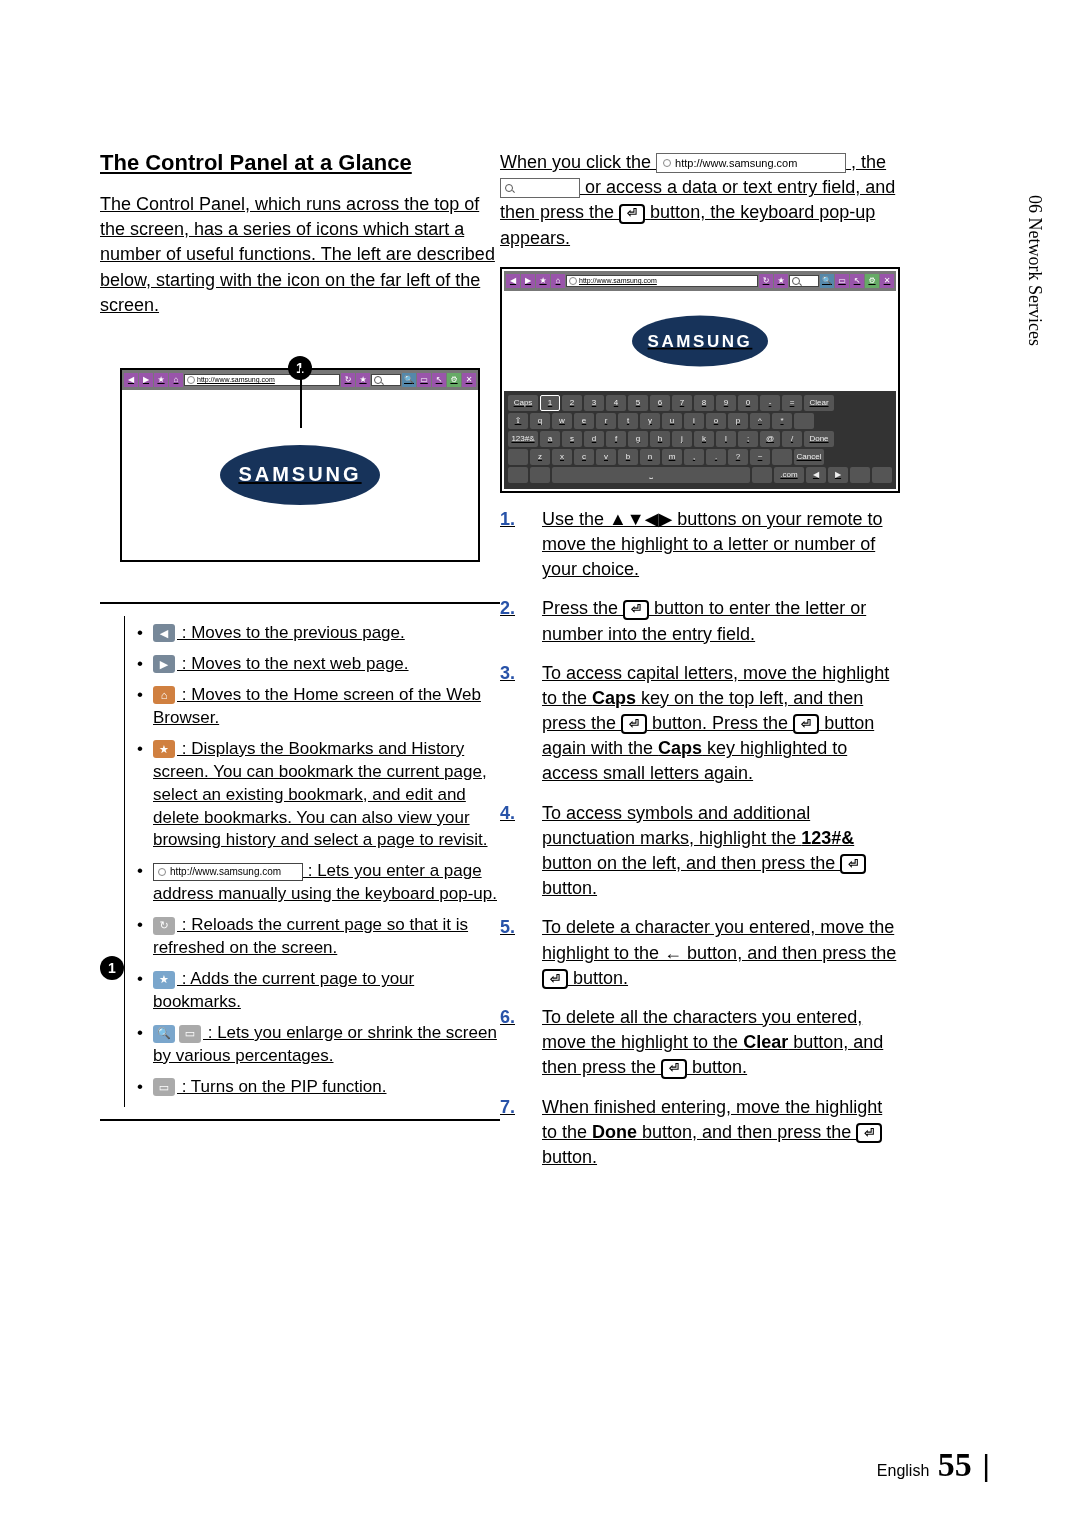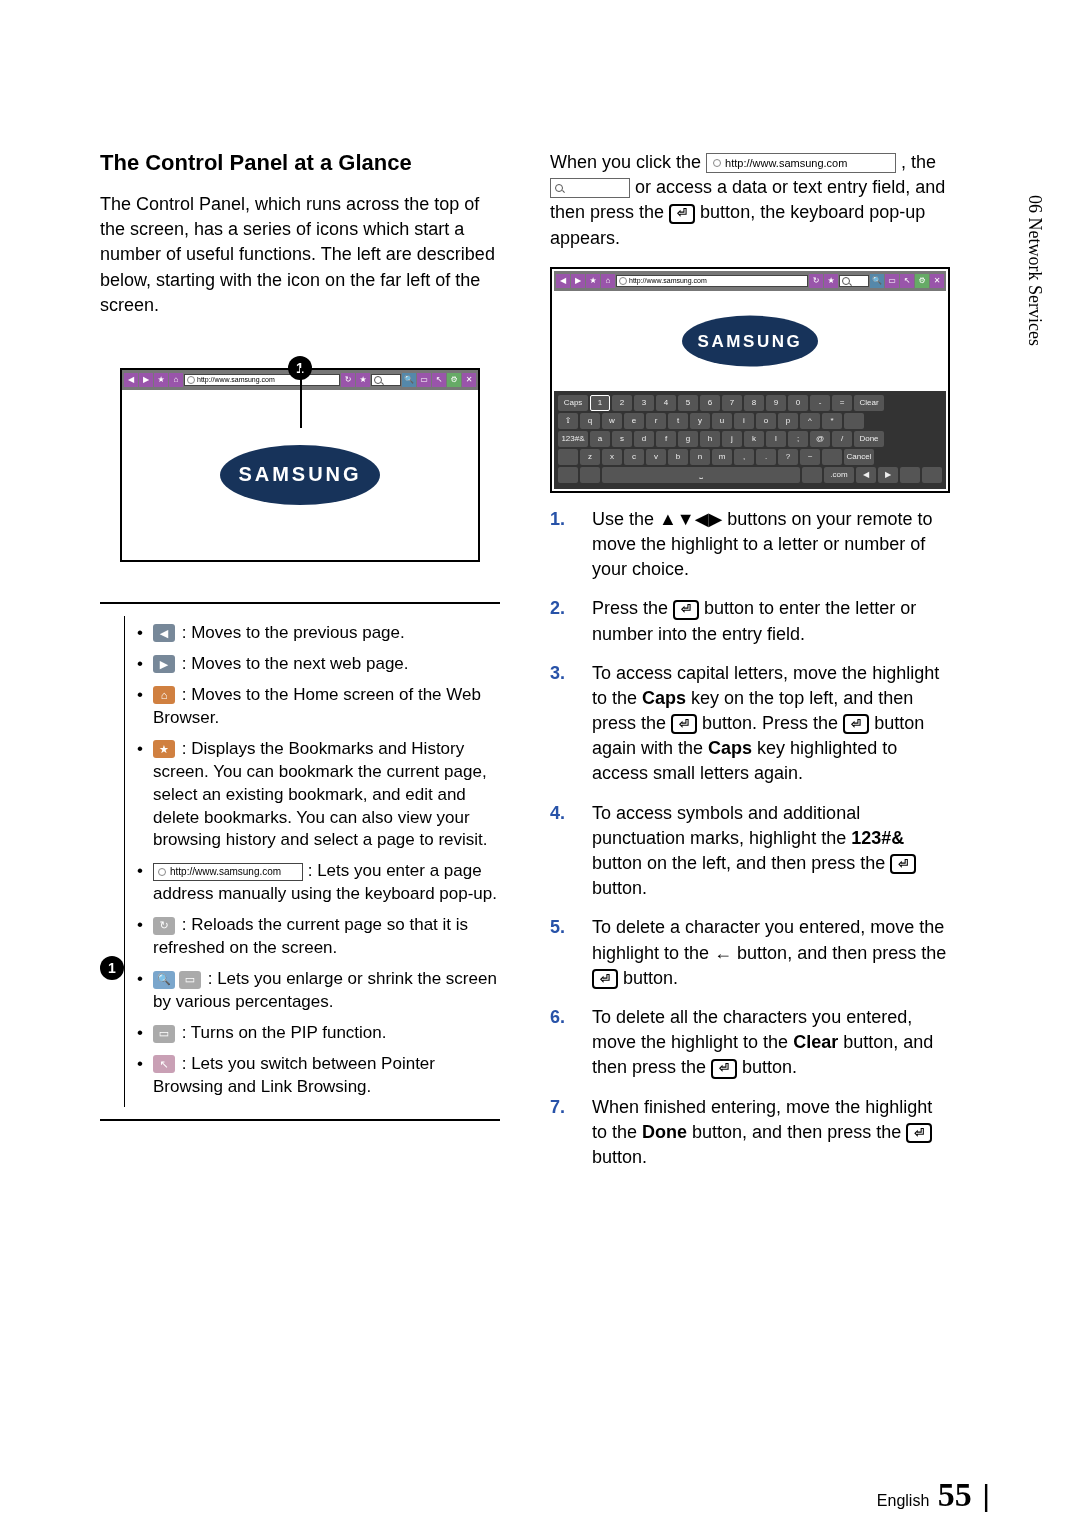--- a/index.html
+++ b/index.html
@@ -24,21 +24,21 @@
     position: absolute;
     right: 35px;
     top: 195px;
     writing-mode: vertical-rl;
     font-family: Georgia, 'Times New Roman', serif;
     font-size: 18px;
     white-space: nowrap;
   }
   .columns {
     display: flex;
-    gap: 50px;
+    text-decoration: underline;
   }
   .col {
     width: 400px;
   }
   h2 {
     font-family: Arial, Helvetica, sans-serif;
     font-size: 22px;
     font-weight: bold;
     margin: 0 0 16px 0;
   }
@@ -290,21 +290,21 @@
     font-weight: bold;
     min-width: 26px;
   }
   ol.steps li .txt b { font-weight: bold; }
   .arrows {
     font-family: Arial, sans-serif;
   }
   .footer {
     position: absolute;
     right: 90px;
-    bottom: 18px;
+    bottom: 48px;
     font-size: 16px;
   }
   .footer .pn {
     font-family: Georgia, 'Times New Roman', serif;
     font-size: 34px;
     font-weight: bold;
     margin-left: 4px;
   }
   .footer .bar {
     font-size: 30px;
@@ -363,26 +363,26 @@
         <ul class="icon-list">
           <li><span class="ic">◀</span><span> : Moves to the previous page.</span></li>
           <li><span class="ic">▶</span><span> : Moves to the next web page.</span></li>
           <li><span class="ic orange">⌂</span><span> : Moves to the Home screen of the Web Browser.</span></li>
           <li><span class="ic orange">★</span><span> : Displays the Bookmarks and History screen. You can bookmark the current page, select an existing bookmark, and edit and delete bookmarks. You can also view your browsing history and select a page to revisit.</span></li>
           <li><span class="url-box">
                 <span class="ring"></span>
                 <span>http://www.samsung.com</span>
               </span><span> : Lets you enter a page address manually using the keyboard pop-up.</span></li>
           <li><span class="ic grey">↻</span><span> : Reloads the current page so that it is refreshed on the screen.</span></li>
+          <li><span class="ic blue">★</span><span> : Adds the current page to your bookmarks.</span></li>
           <li><span class="double-ic">
                 <span class="ic blue">🔍</span>
                 <span class="ic grey">▭</span>
               </span><span> : Lets you enlarge or shrink the screen by various percentages.</span></li>
           <li><span class="ic grey">▭</span><span> : Turns on the PIP function.</span></li>
-          <li><span class="ic pink">↖</span><span> : Lets you switch between Pointer Browsing and Link Browsing.</span></li>
         </ul>
       </div>
     </div>
 
     <div class="col">
       <p class="intro">
         <span>When you click the </span>
         <span class="inline-url">
             <span class="ring"></span>
             <span>http://www.samsung.com</span>

